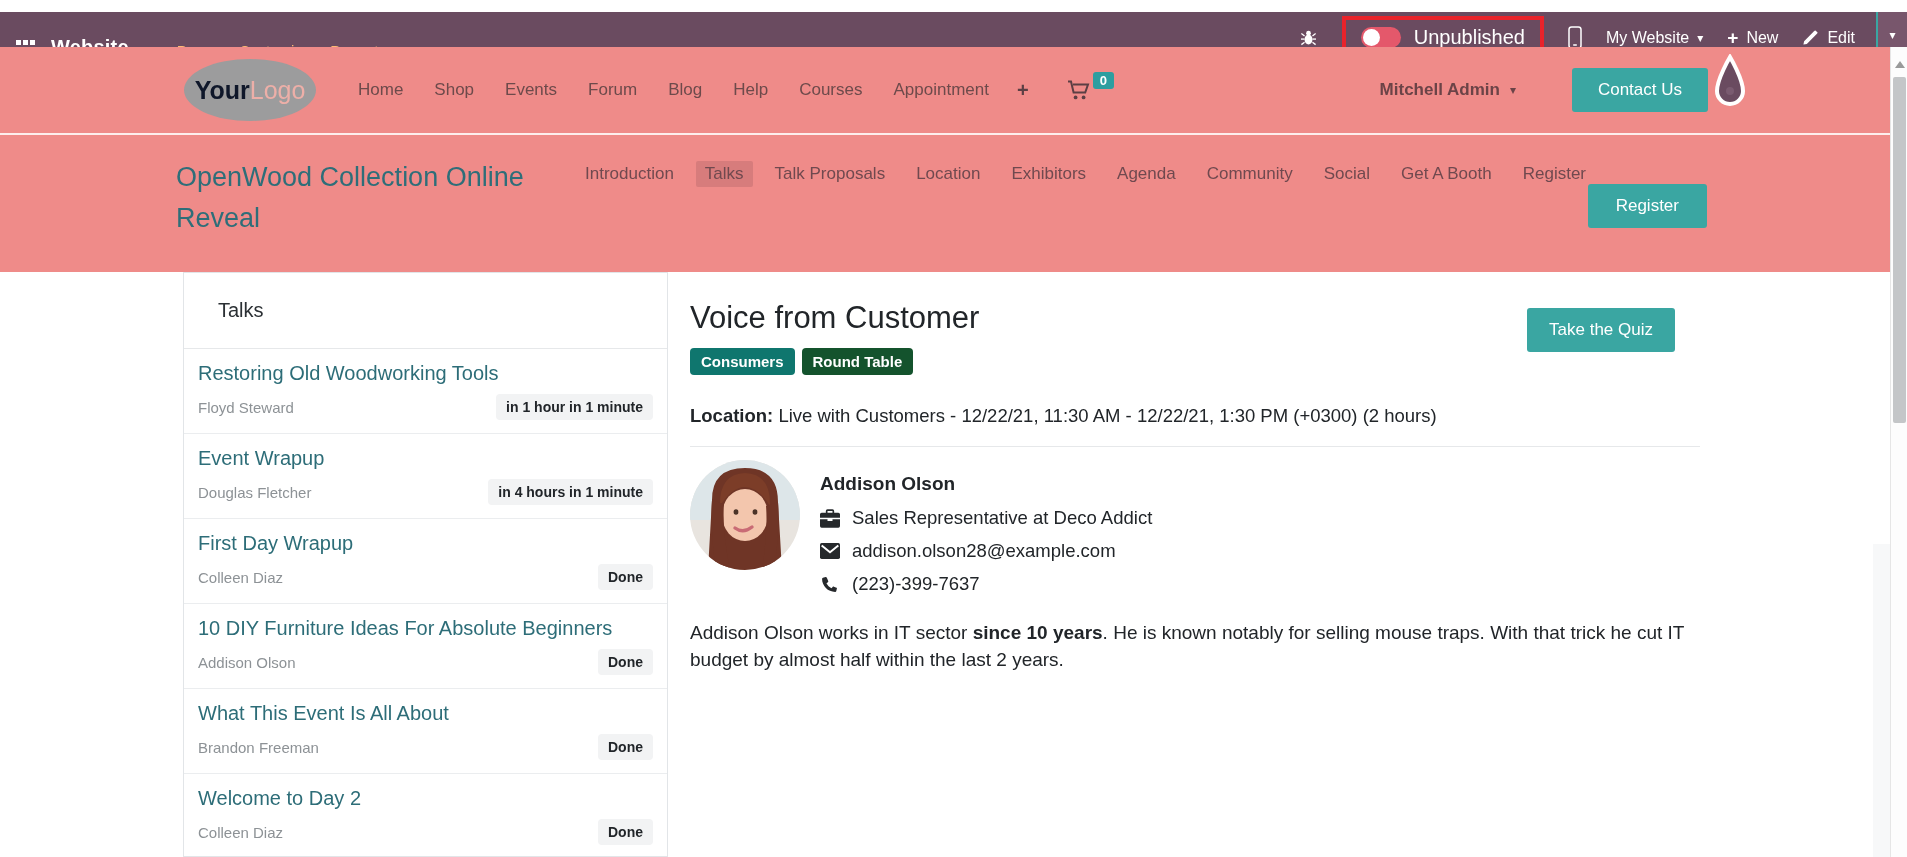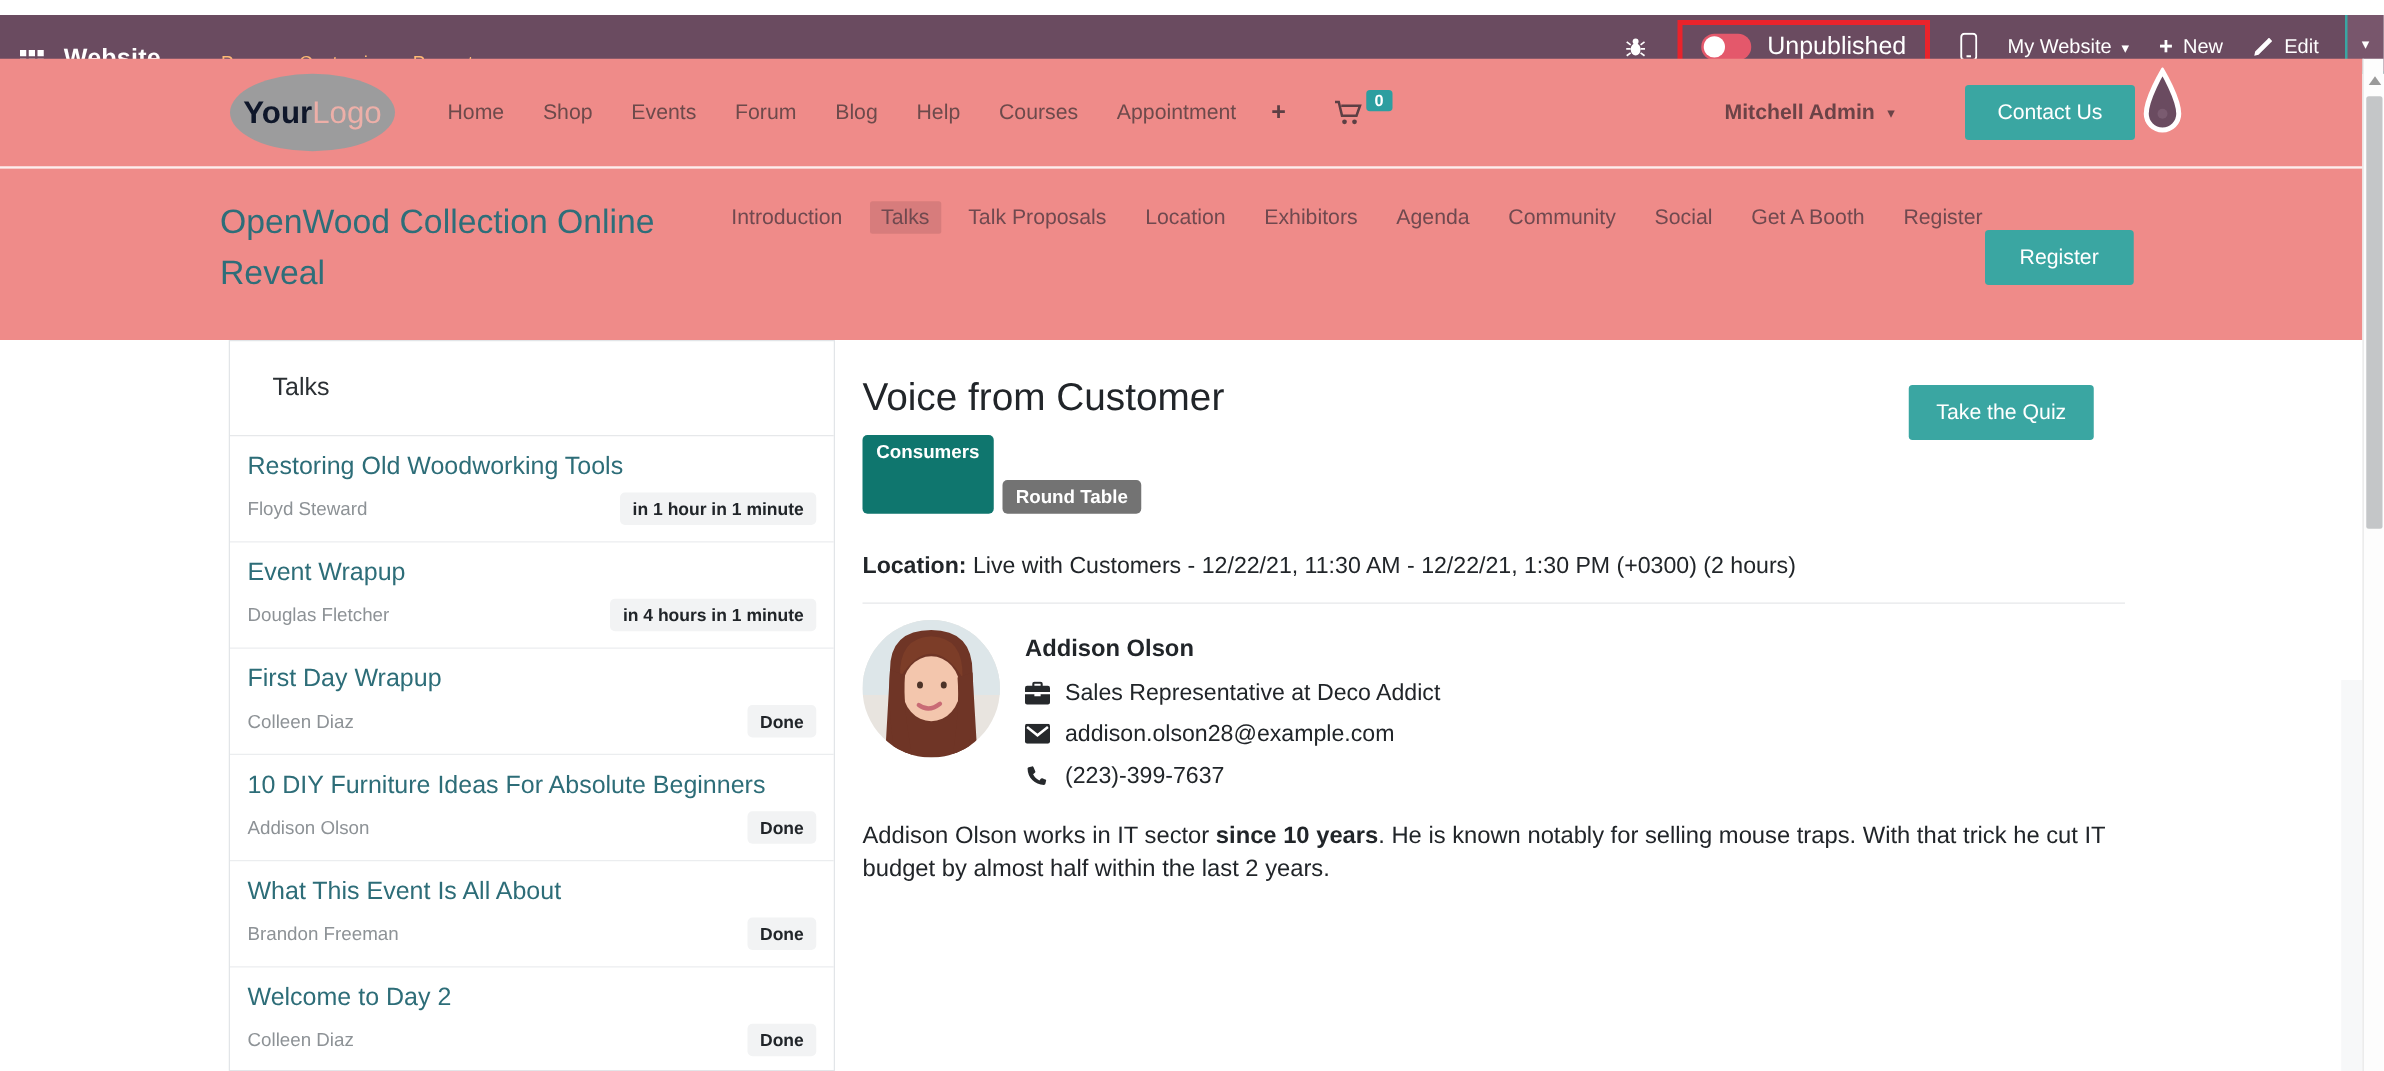--- a/index.html
+++ b/index.html
@@ -292,21 +292,21 @@
             </div>
           </li>
         </ul>
     </aside>
 
     <main class="talk-main">
       <h1 class="talk-h1">Voice from Customer</h1>
       <div class="tags">
 
       <span class="tag" style="background: #0f766e;">Consumers</span>
-          <span class="tag" style="background: #737373; margin-top: 36px;">Round Table</span>
+          <span class="tag" style="background: #14532d;">Round Table</span>
         </div>
       <button class="btn-teal quiz-btn">Take the Quiz</button>
 
       <div class="location-line">
         <b>Location:</b><span> Live with Customers - 12/22/21, 11:30 AM - 12/22/21, 1:30 PM (+0300) (2 hours)</span>
       </div>
 
       <hr class="divider">
 
       <div class="speaker-row">

